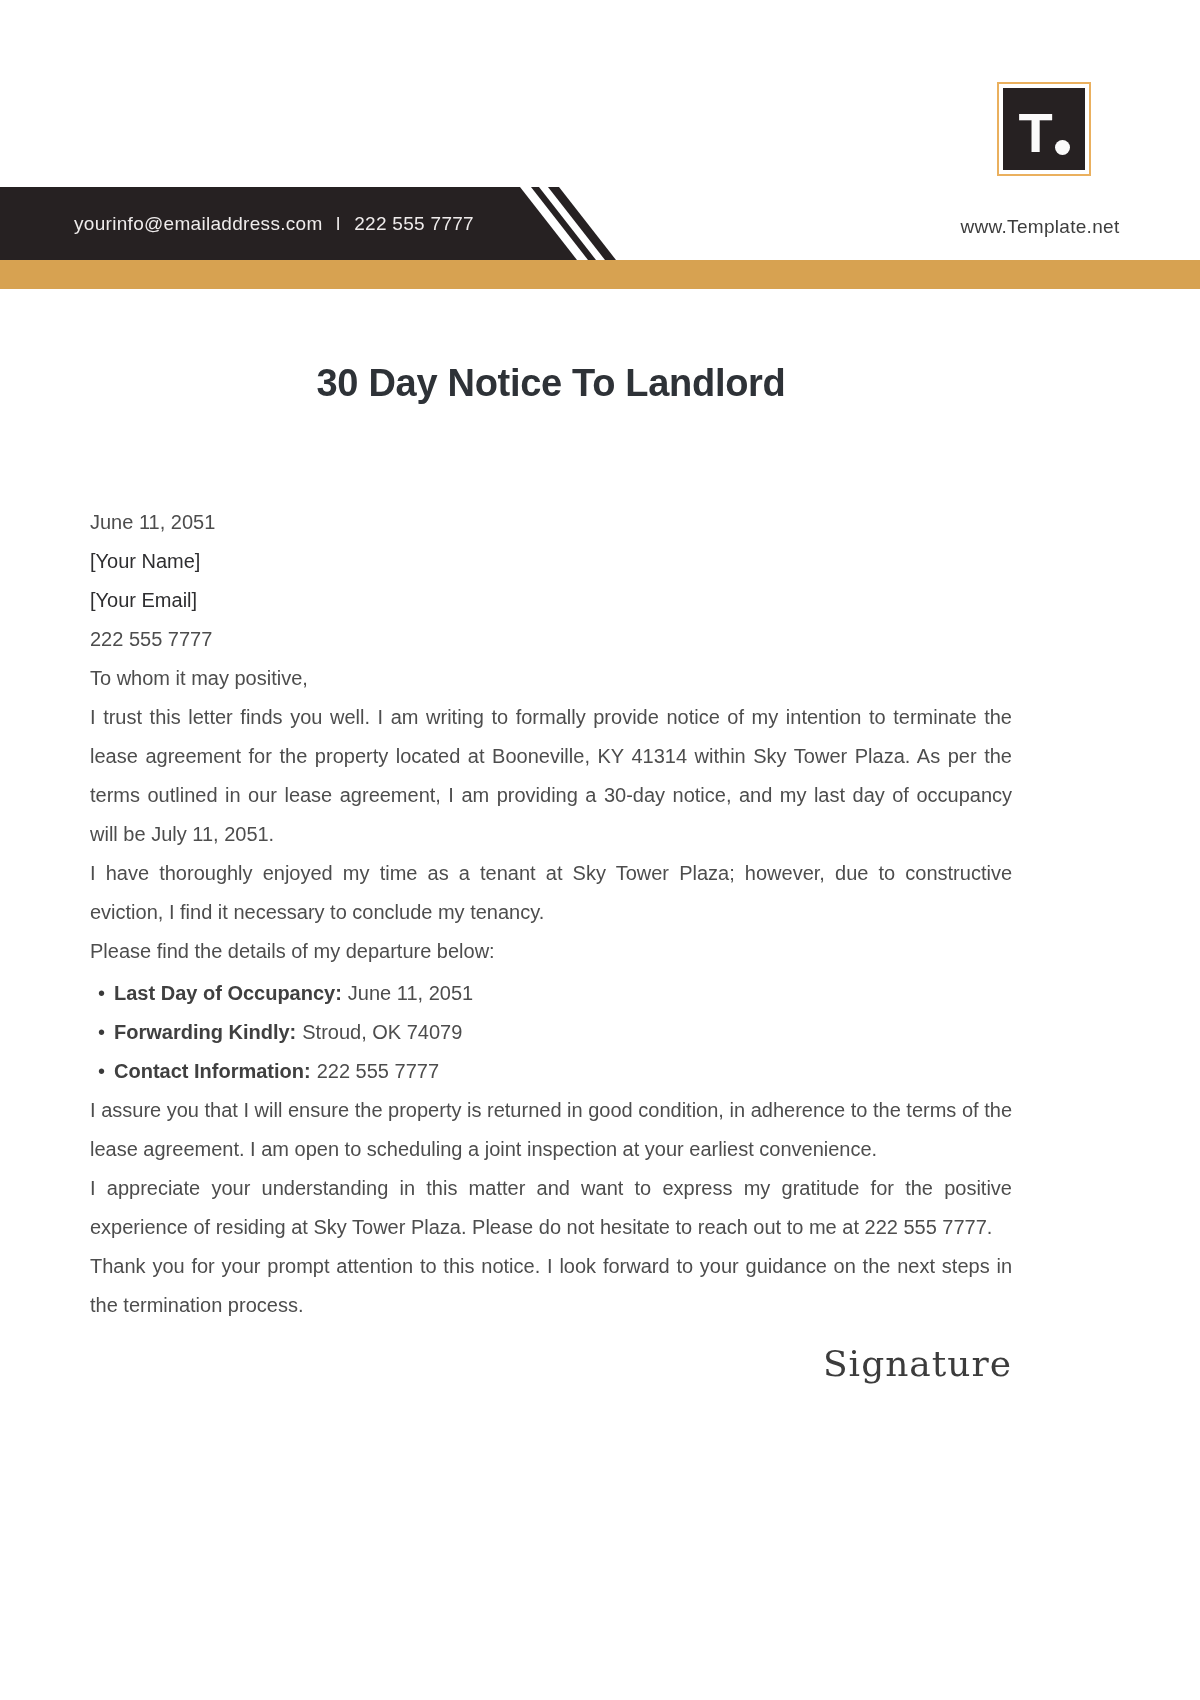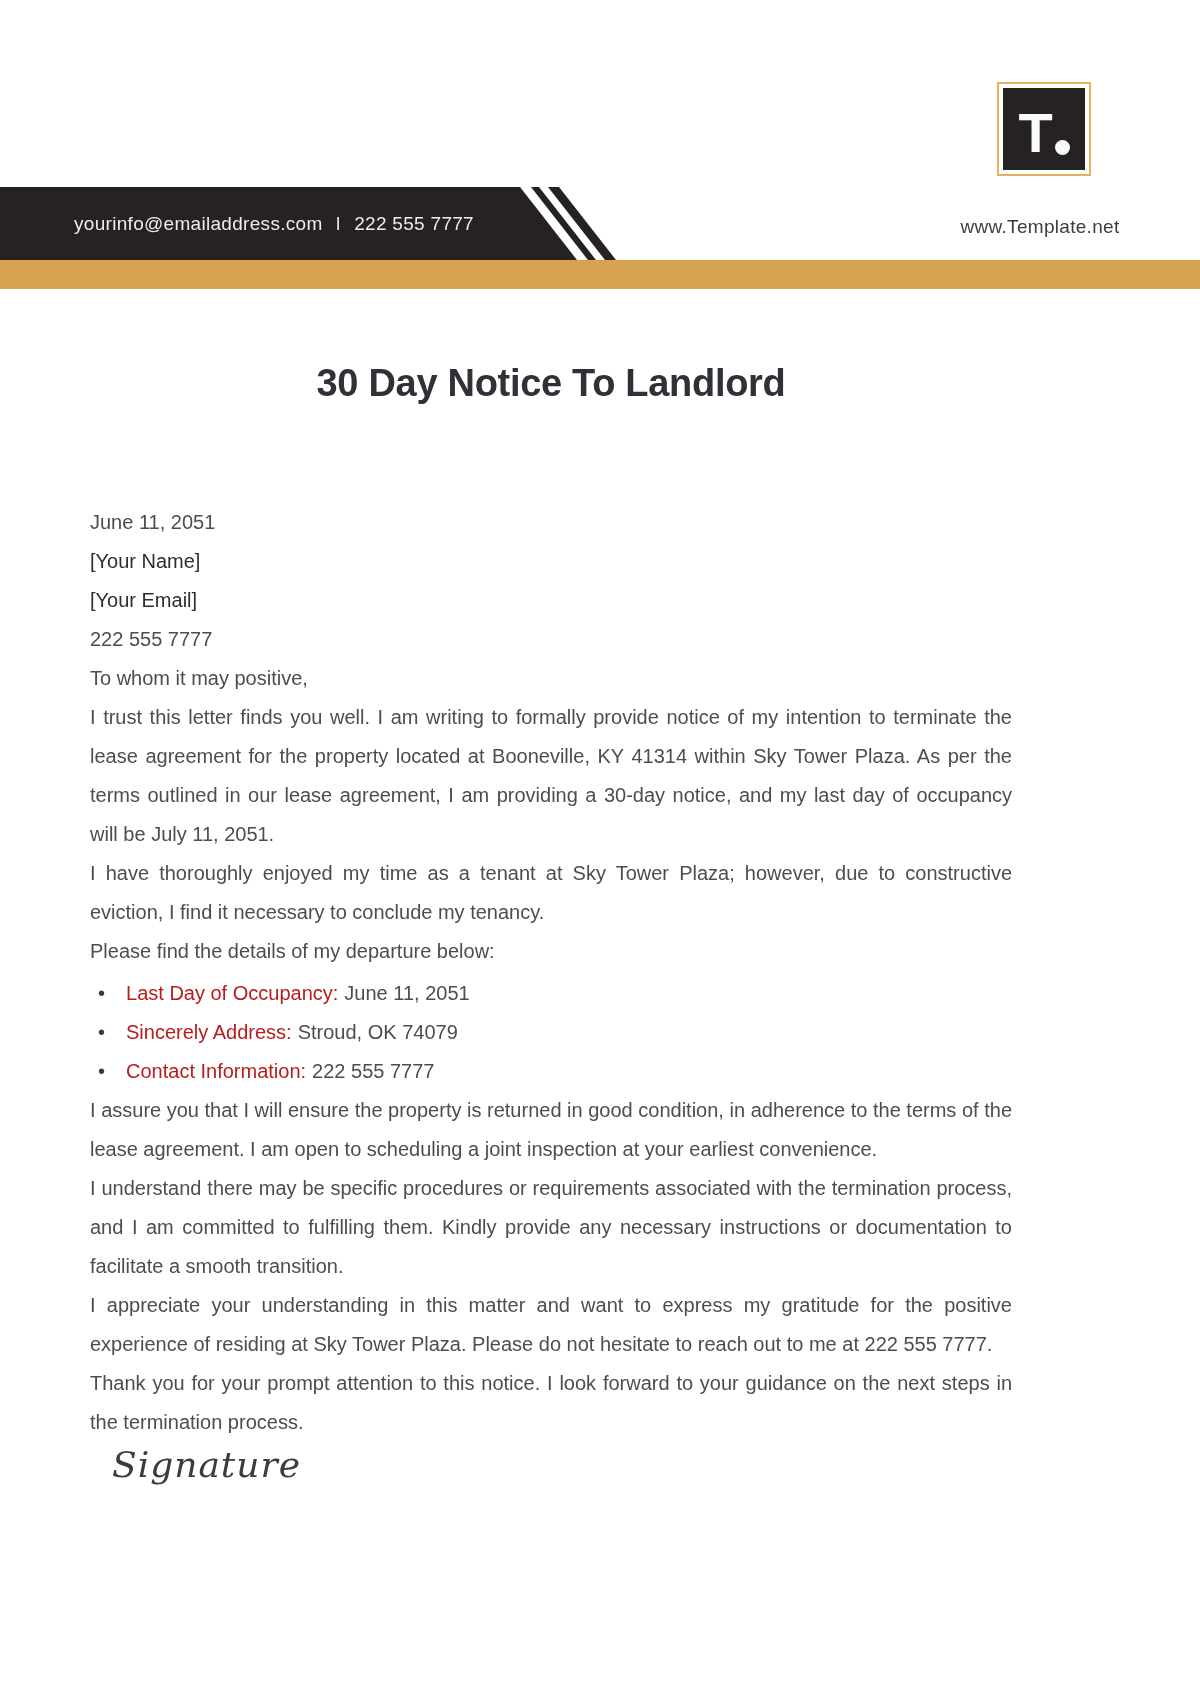--- a/index.html
+++ b/index.html
@@ -80,29 +80,30 @@
   .para{text-align:justify;}
   .p-first{margin-top:1px;}
   .details-list{
     list-style:none;margin:3px 0 0 0;padding-left:8px;
   }
   .details-list li{line-height:39px;}
   .details-list li::before{
     content:"\2022";color:#3a3a3a;margin-right:9px;
     font-size:20px;
   }
-  .detail-label{font-weight:400;color:#b91c1c;margin-right:6px;margin-left:12px;}
+  .detail-label{font-weight:700;color:#404040;margin-right:6px;}
   .c-first{margin-top:11px;}
   .c-third{margin-top:3px;}
   .signoff{margin-top:-2px;}
   .signature-script{
-    padding-left:22px;
-    font-family:"DejaVu Serif", serif;font-style:italic;
+    margin-top:16px;padding-left:22px;
+    font-family:"DejaVu Serif", serif;
     font-size:36px;color:#3c3c3c;line-height:1.3;
     letter-spacing:1px;
+    text-align:right;
   }
 </style>
 </head>
 <body>
 
 <div class="logo-box">
   <div class="logo-inner">
     <span class="logo-letter">T</span>
     <span class="logo-dot"></span>
   </div>
@@ -130,23 +131,22 @@
   <p class="bold-line sender-email">[Your Email]</p>
   <p class="sender-phone">222 555 7777</p>
   <p class="salutation">To whom it may positive,</p>
 
   <p class="para p-first">I trust this letter finds you well. I am writing to formally provide notice of my intention to terminate the lease agreement for the property located at Booneville, KY 41314 within Sky Tower Plaza. As per the terms outlined in our lease agreement, I am providing a 30-day notice, and my last day of occupancy will be July 11, 2051.</p>
   <p class="para">I have thoroughly enjoyed my time as a tenant at Sky Tower Plaza; however, due to constructive eviction, I find it necessary to conclude my tenancy.</p>
 
   <p>Please find the details of my departure below:</p>
   <ul class="details-list">
     <li><span class="detail-label">Last Day of Occupancy:</span><span>June 11, 2051</span></li>
-    <li><span class="detail-label">Sincerely Address:</span><span>Stroud, OK 74079</span></li>
+    <li><span class="detail-label">Forwarding Kindly:</span><span>Stroud, OK 74079</span></li>
     <li><span class="detail-label">Contact Information:</span><span>222 555 7777</span></li>
   </ul>
 
   <p class="para c-first">I assure you that I will ensure the property is returned in good condition, in adherence to the terms of the lease agreement. I am open to scheduling a joint inspection at your earliest convenience.</p>
-  <p class="para">I understand there may be specific procedures or requirements associated with the termination process, and I am committed to fulfilling them. Kindly provide any necessary instructions or documentation to facilitate a smooth transition.</p>
   <p class="para c-third">I appreciate your understanding in this matter and want to express my gratitude for the positive experience of residing at Sky Tower Plaza. Please do not hesitate to reach out to me at 222 555 7777.</p>
   <p class="para">Thank you for your prompt attention to this notice. I look forward to your guidance on the next steps in the termination process.</p>
 
   <div class="signature-script">Signature</div>
 </div>
 
 </body></html>

